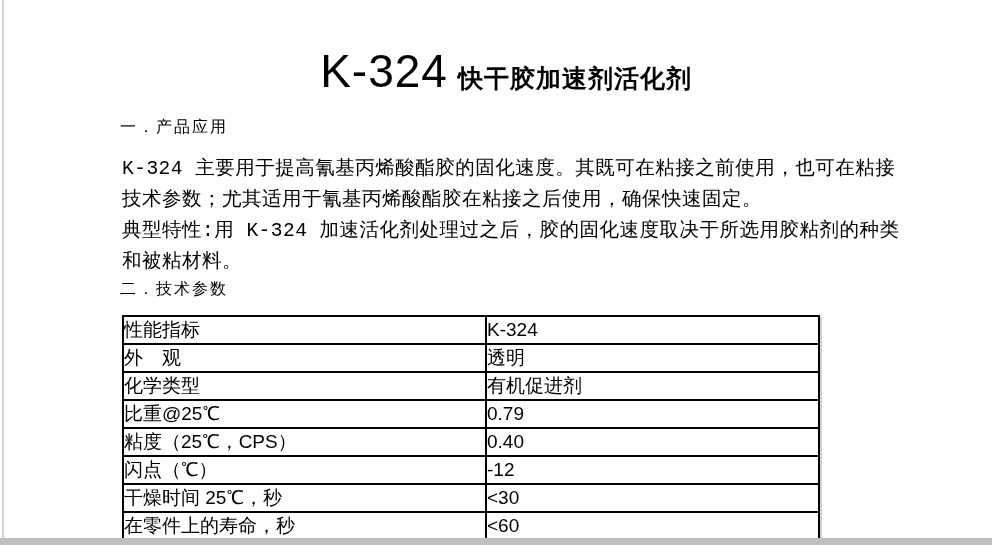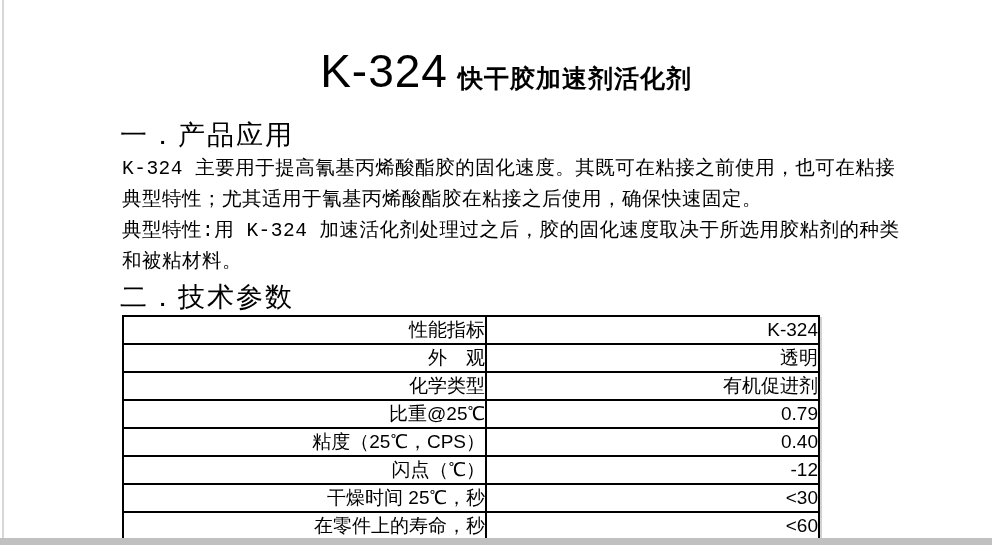--- a/index.html
+++ b/index.html
@@ -43,21 +43,21 @@
     font-size: 25px;
     font-weight: 700;
     margin-left: 10px;
     letter-spacing: 1px;
   }
   .sec {
     position: absolute;
     left: 120px;
     margin: 0;
     font-family: "Liberation Serif", serif;
-    font-size: 27px;
+    font-size: 16px;
     font-weight: 400;
     letter-spacing: 2px;
     white-space: nowrap;
   }
   .sec-1 { top: 117px; }
   .sec-2 { top: 279px; text-align: right; }
   .body-text {
     position: absolute;
     left: 122px;
     top: 154px;
@@ -72,21 +72,21 @@
     left: 122px;
     top: 315px;
     width: 692px;
     height: 222px;
     border-collapse: collapse;
     table-layout: fixed;
     box-shadow: 2px 2px 0 rgba(0,0,0,0.18);
   }
   .spec-table td {
     border: 2px solid #000000;
-    text-align: right;
+    text-align: left;
     vertical-align: middle;
     font-size: 19px;
     padding: 0;
     white-space: pre;
   }
   td.c1 { width: 361px; }
   td.c2 { width: 331px; }
 </style>
 </head>
 <body>
@@ -96,21 +96,21 @@
   <div class="page-edge-left"></div>
 
   <div class="doc-title">
     <span class="title-model">K-324</span><span class="title-cn">快干胶加速剂活化剂</span>
   </div>
 
   <h2 class="sec sec-1">一．产品应用</h2>
 
   <div class="body-text">
     <div>K-324 主要用于提高氰基丙烯酸酯胶的固化速度。其既可在粘接之前使用，也可在粘接</div>
-    <div>典型特性；尤其适用于氰基丙烯酸酯胶在粘接之后使用，确保快速固定。</div>
+    <div>技术参数；尤其适用于氰基丙烯酸酯胶在粘接之后使用，确保快速固定。</div>
     <div>典型特性:用 K-324 加速活化剂处理过之后，胶的固化速度取决于所选用胶粘剂的种类</div>
     <div>和被粘材料。</div>
   </div>
 
   <h2 class="sec sec-2">二．技术参数</h2>
 
   <table class="spec-table">
     <tbody>
       <tr>
         <td class="c1">性能指标</td>

